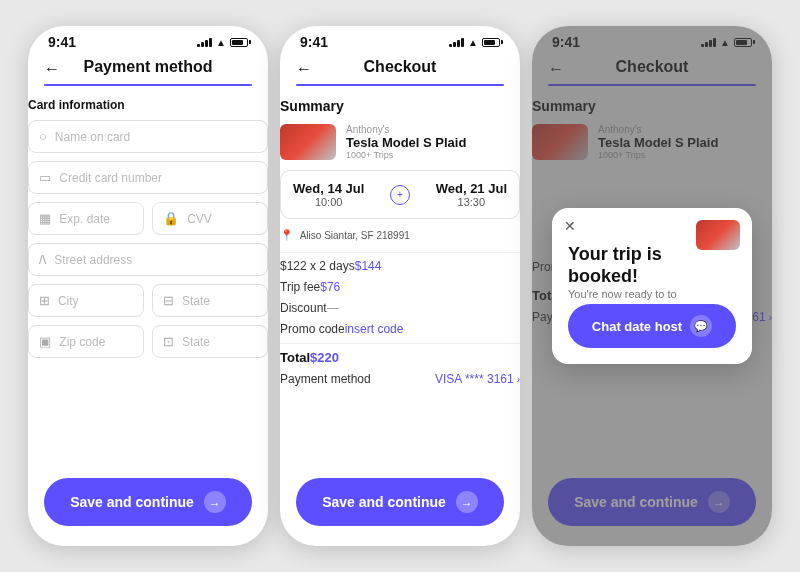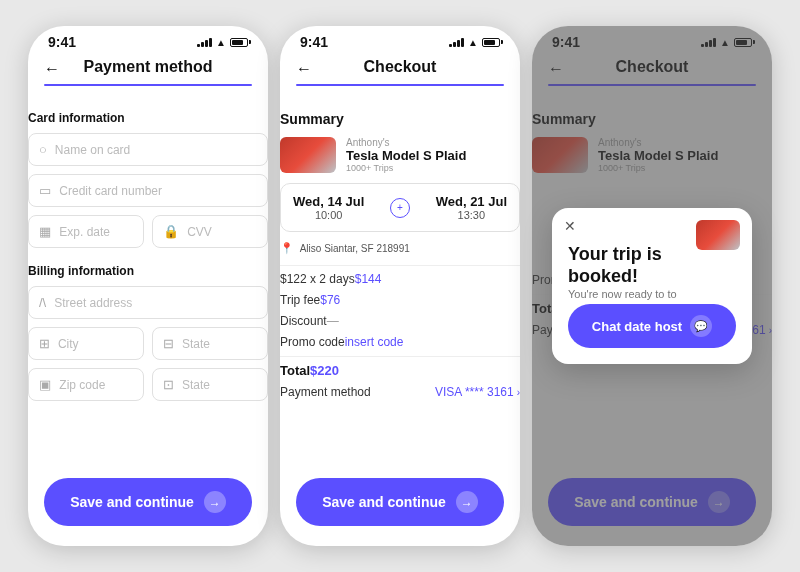--- a/index.html
+++ b/index.html
@@ -103,21 +103,20 @@
       background: #5b4fff;
       margin: 0 16px;
       border-radius: 1px;
       flex-shrink: 0;
     }
     
     .phone-content {
       flex: 1;
       padding: 12px 0;
       overflow: hidden;
-      margin-top: 13px;
     }
     .section-label {
       font-size: 12px;
       font-weight: 600;
       color: #111;
       margin-bottom: 8px;
     }
     .input-row {
       display: flex;
       align-items: center;
@@ -376,21 +375,20 @@
       <div class="half-row">
         <div class="input-row half">
           <span class="input-icon">▦</span>
           <span class="input-placeholder">Exp. date</span>
         </div>
         <div class="input-row half">
           <span class="input-icon">🔒</span>
           <span class="input-placeholder">CVV</span>
         </div>
       </div>
-      <div class="section-label" style="margin-top:8px;">Billing information</div>
       <div class="input-row">
         <span class="input-icon">/\</span>
         <span class="input-placeholder">Street address</span>
       </div>
       <div class="half-row">
         <div class="input-row half">
           <span class="input-icon">⊞</span>
           <span class="input-placeholder">City</span>
         </div>
         <div class="input-row half">

